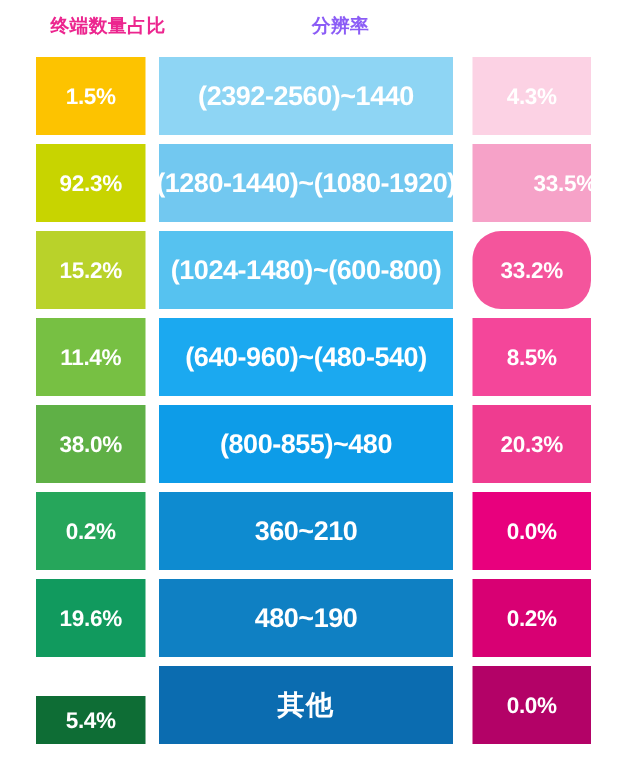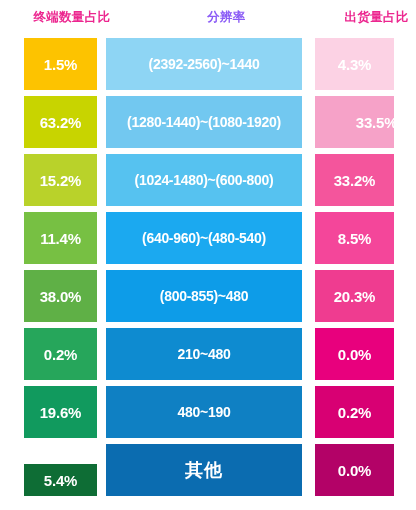--- a/index.html
+++ b/index.html
@@ -59,72 +59,71 @@
   }
   .cell-left {
     width: 73px;
     margin-left: 24px;
     font-size: 15px;
     letter-spacing: -0.2px;
   }
   .cell-mid {
     width: 196px;
     margin-left: 9px;
-    font-size: 14px;
+    font-size: 18px;
     letter-spacing: -0.3px;
   }
   .cell-mid.cjk {
     font-size: 18px;
     letter-spacing: 1px;
   }
   .cell-right {
     width: 79px;
     margin-left: 13px;
     font-size: 15px;
     letter-spacing: -0.2px;
   }
 </style>
 </head>
 <body style="background: rgb(255, 255, 255);">
 
 <div class="header-row">
   <div class="hdr hdr-left" style="color: rgb(236, 38, 143);">终端数量占比</div>
   <div class="hdr hdr-mid" style="color: #8b5cf6;">分辨率</div>
-  <div class="hdr hdr-right" style="color: rgb(236, 38, 143);">出货量占比</div>
 </div>
 
 <div class="table-body" id="table-body">
     <div class="row">
       <div class="cell cell-left" style="background: rgb(253, 195, 0);">1.5%</div>
       <div class="cell cell-mid" style="background: rgb(142, 213, 244);">(2392-2560)~1440</div>
       <div class="cell cell-right" style="background: rgb(252, 210, 228);">4.3%</div>
     </div>
     <div class="row">
-      <div class="cell cell-left" style="background: rgb(200, 212, 0);">63.2%</div>
+      <div class="cell cell-left" style="background: rgb(200, 212, 0);">92.3%</div>
       <div class="cell cell-mid" style="background: rgb(114, 200, 240);">(1280-1440)~(1080-1920)</div>
       <div class="cell cell-right" style="background: rgb(246, 162, 200); padding-left: 44px;">33.5%</div>
     </div>
     <div class="row">
       <div class="cell cell-left" style="background: rgb(185, 210, 42);">15.2%</div>
       <div class="cell cell-mid" style="background: rgb(86, 194, 240);">(1024-1480)~(600-800)</div>
-      <div class="cell cell-right" style="background: rgb(244, 85, 156);">33.2%</div>
+      <div class="cell cell-right" style="background: rgb(244, 85, 156); border-radius: 19px;">33.2%</div>
     </div>
     <div class="row">
       <div class="cell cell-left" style="background: rgb(119, 192, 67);">11.4%</div>
       <div class="cell cell-mid" style="background: rgb(27, 169, 240);">(640-960)~(480-540)</div>
       <div class="cell cell-right" style="background: rgb(244, 70, 154);">8.5%</div>
     </div>
     <div class="row">
       <div class="cell cell-left" style="background: rgb(95, 176, 70);">38.0%</div>
       <div class="cell cell-mid" style="background: rgb(13, 156, 232);">(800-855)~480</div>
       <div class="cell cell-right" style="background: rgb(239, 60, 144);">20.3%</div>
     </div>
     <div class="row">
       <div class="cell cell-left" style="background: rgb(38, 166, 91);">0.2%</div>
-      <div class="cell cell-mid" style="background: rgb(14, 139, 208);">210~480</div>
+      <div class="cell cell-mid" style="background: rgb(14, 139, 208);">360~210</div>
       <div class="cell cell-right" style="background: rgb(232, 0, 125);">0.0%</div>
     </div>
     <div class="row">
       <div class="cell cell-left" style="background: rgb(17, 154, 94);">19.6%</div>
       <div class="cell cell-mid" style="background: rgb(15, 128, 195);">480~190</div>
       <div class="cell cell-right" style="background: rgb(216, 0, 115);">0.2%</div>
     </div>
     <div class="row">
       <div class="cell cell-left" style="background: rgb(14, 109, 53); margin-top: 20px;">5.4%</div>
       <div class="cell cell-mid cjk" style="background: rgb(11, 108, 176);">其他</div>

